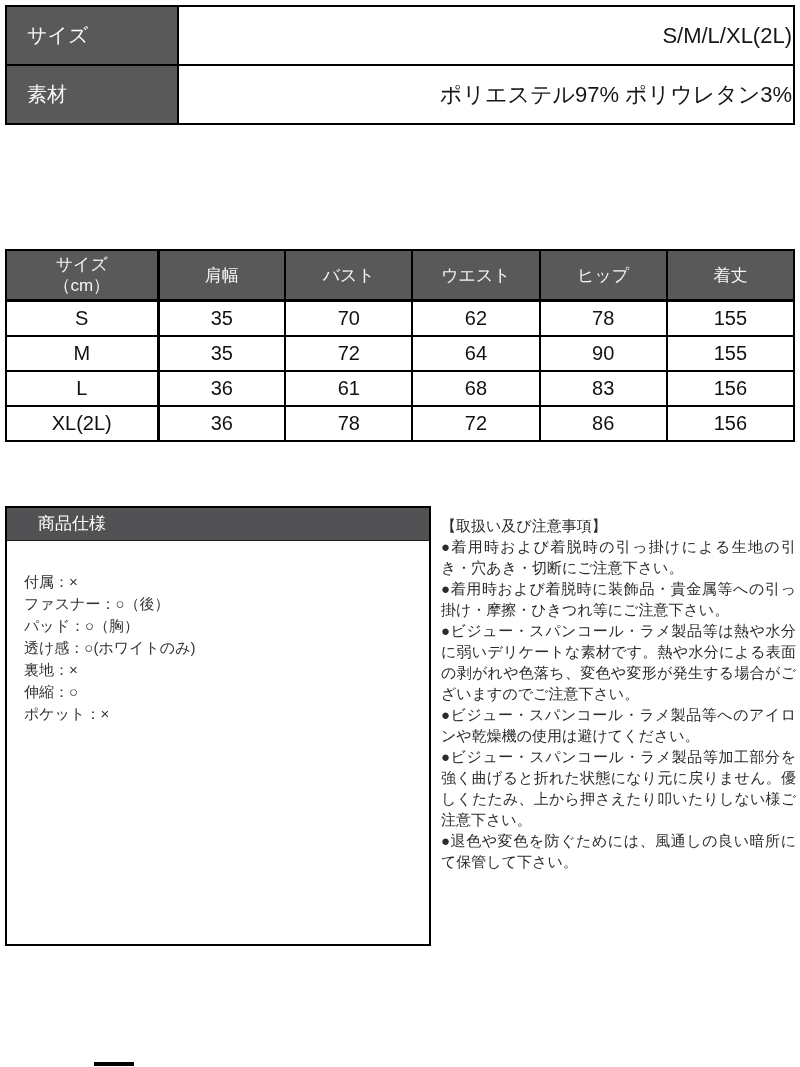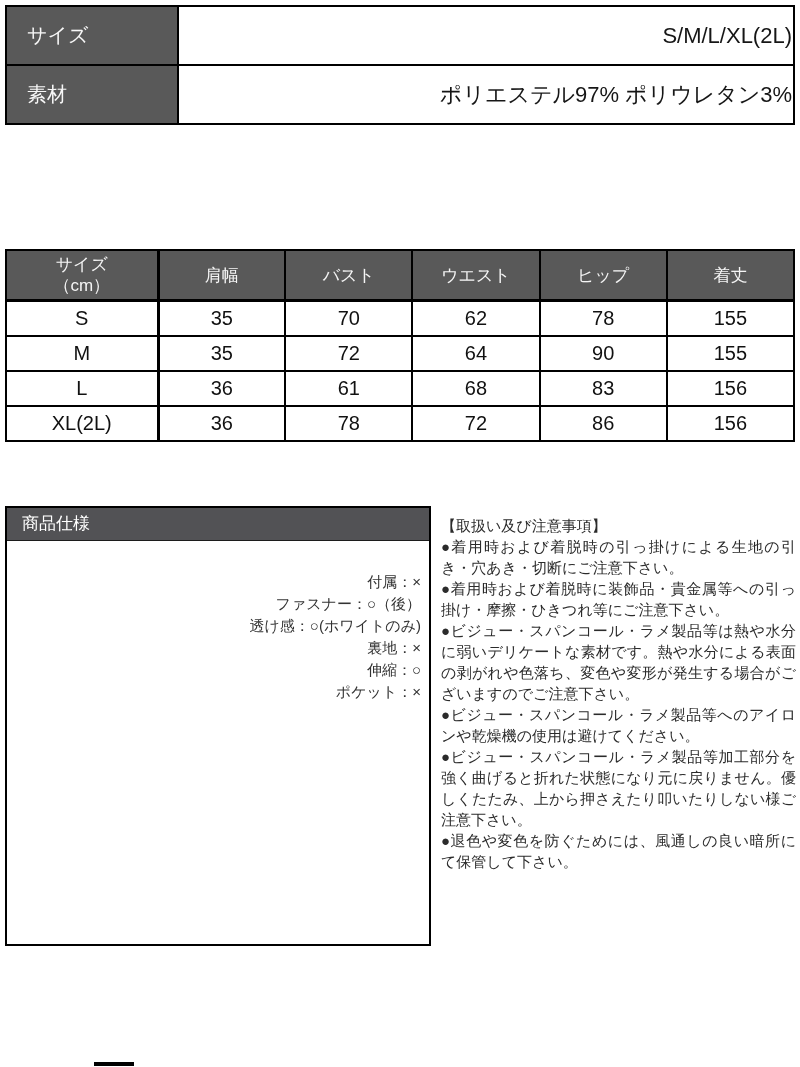--- a/index.html
+++ b/index.html
@@ -42,24 +42,24 @@
     font-size:20px; color:#111111; height:31px; vertical-align:middle;
   }
 
   
   .spec-box {
     position:absolute; left:5px; top:506px; width:426px; height:440px;
     border:2px solid #000000; background:#ffffff; box-sizing:border-box;
   }
   .spec-bar {
     height:32px; background:#525255; color:#ffffff;
-    font-size:17px; line-height:32px; padding-left:15px;
+    font-size:17px; line-height:32px; padding-left:31px;
     border-bottom:1px solid #1c1c1c;
   }
-  .spec-list { padding:30px 8px 0 17px;text-align:right; }
+  .spec-list { padding:30px 8px 0 17px; }
   .spec-list div { font-size:15px; line-height:22px; color:#333333; }
 
   
   .notes {
     position:absolute; left:441px; top:516px; width:355px;
     font-size:15px; line-height:21px; color:#2b2b2b;
   }
   .notes p { margin:0; text-align:justify; text-justify:inter-ideograph;font-family:Liberation Serif, serif; }
 
   
@@ -142,20 +142,21 @@
         <td>156</td>
       </tr>
     </tbody>
   </table>
 
   <div class="spec-box">
     <div class="spec-bar">商品仕様</div>
     <div class="spec-list">
       <div>付属：×</div>
       <div>ファスナー：○（後）</div>
+      <div>パッド：○（胸）</div>
       <div>透け感：○(ホワイトのみ)</div>
       <div>裏地：×</div>
       <div>伸縮：○</div>
       <div>ポケット：×</div>
     </div>
   </div>
 
   <div class="notes">
     <p>【取扱い及び注意事項】</p>
     <p>●着用時および着脱時の引っ掛けによる生地の引き・穴あき・切断にご注意下さい。</p>

